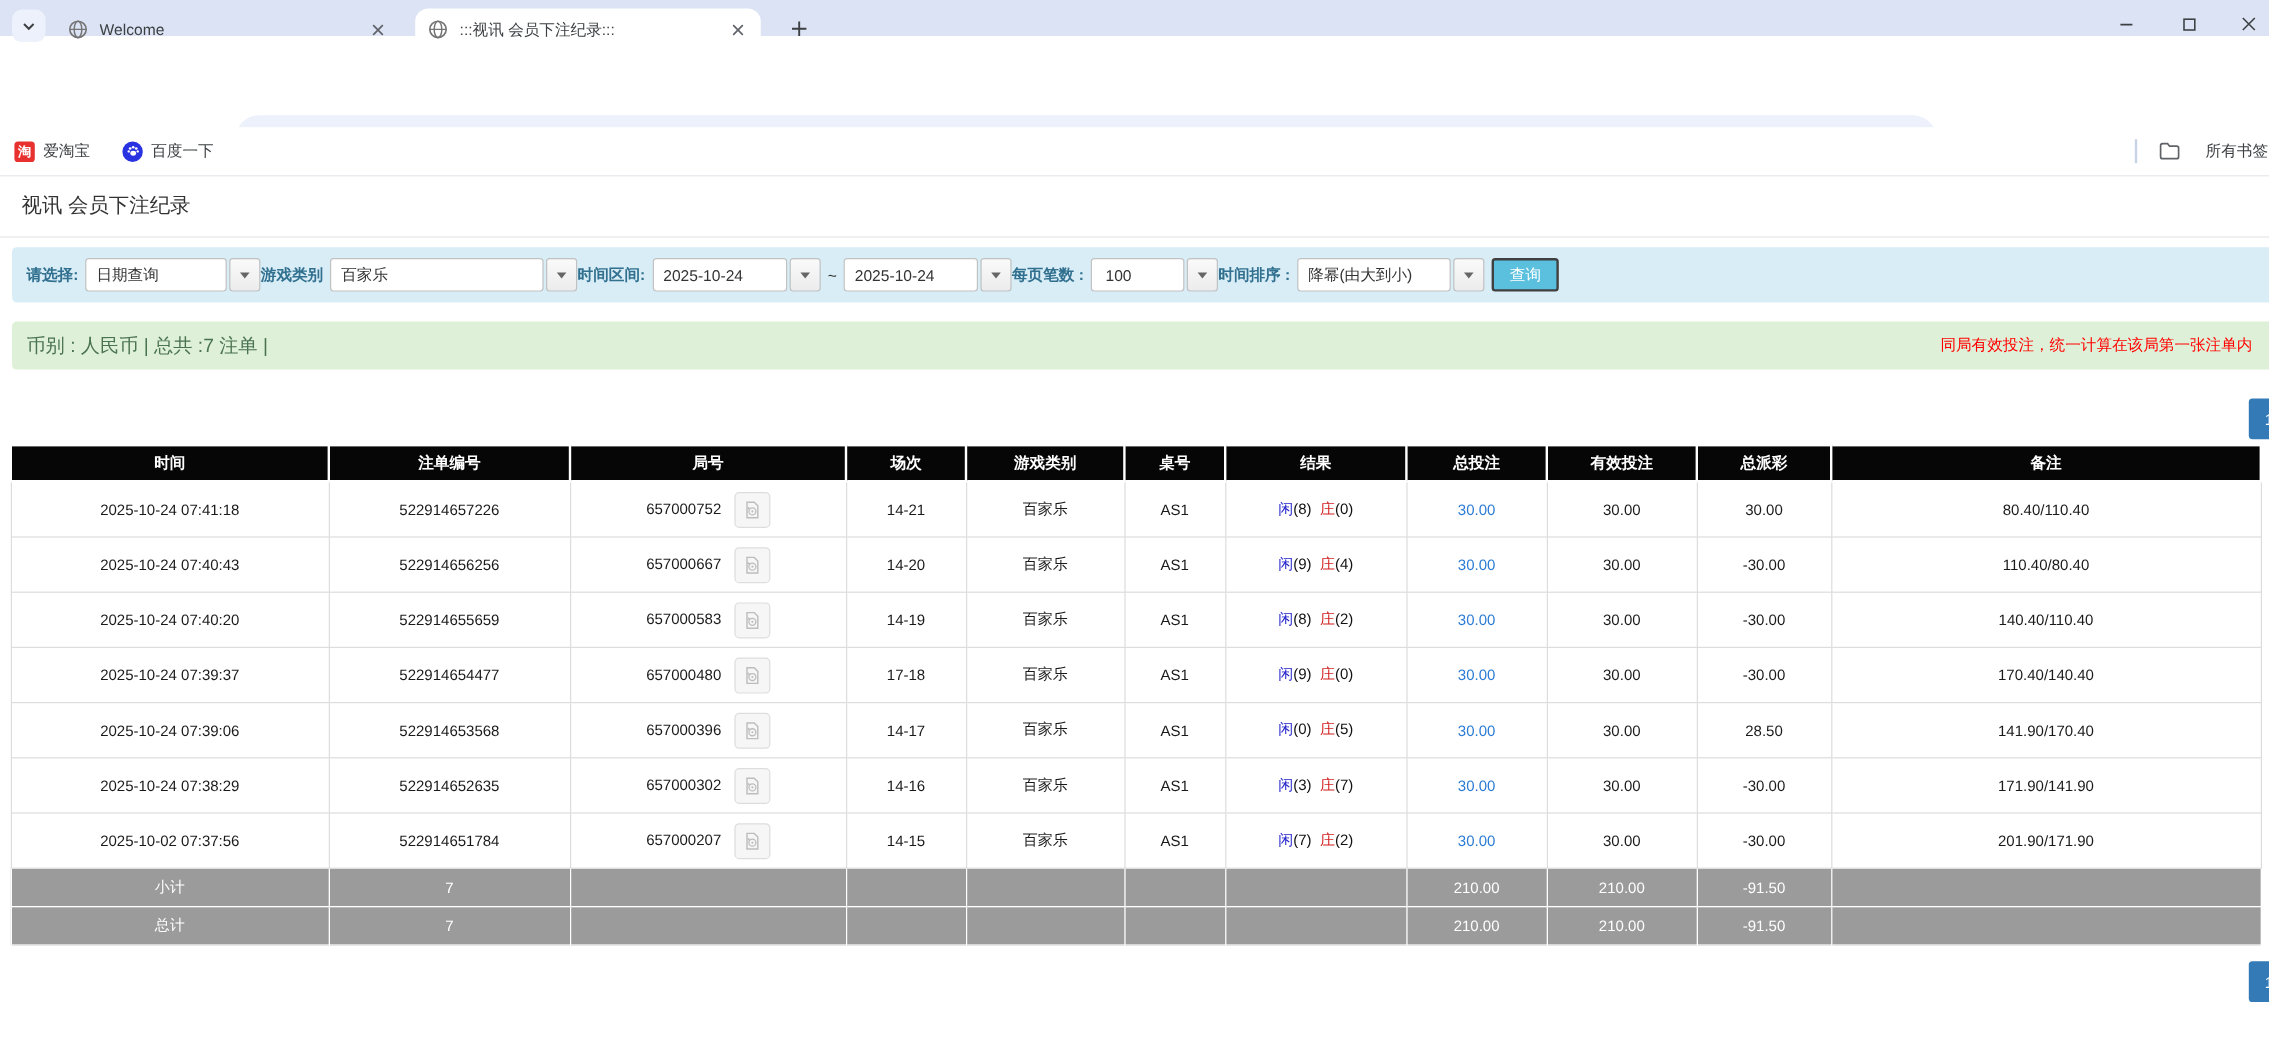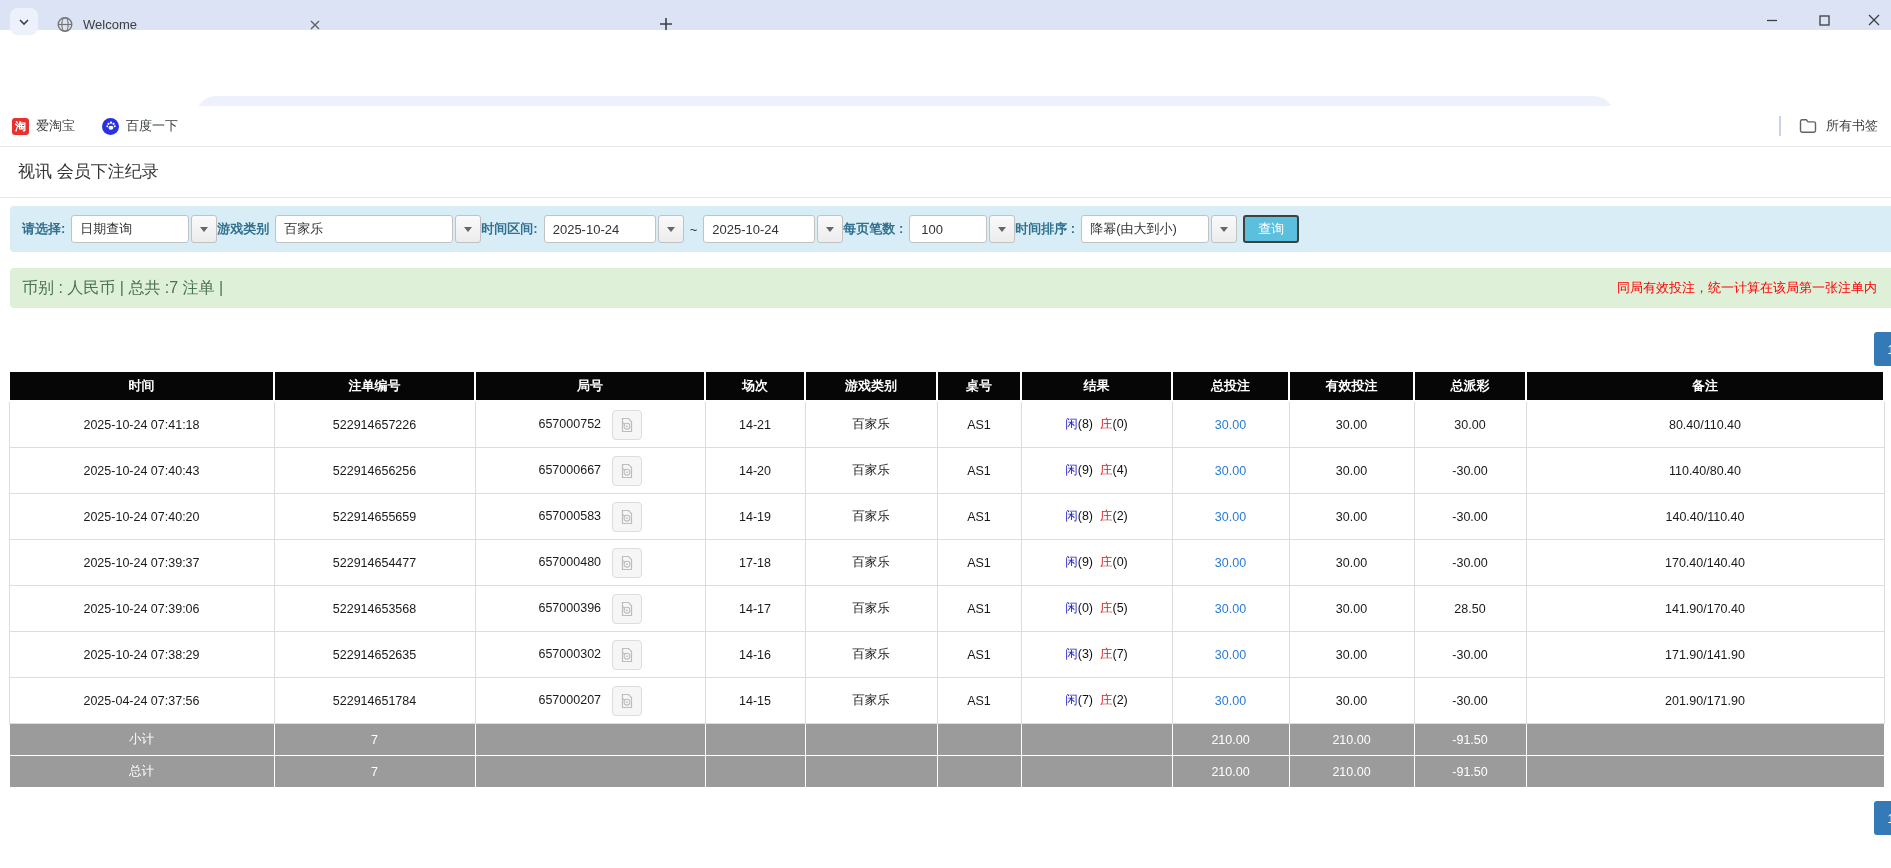--- a/index.html
+++ b/index.html
@@ -32,21 +32,21 @@
   .nav-menu{position:absolute;left:1864px;top:58px;width:24px;height:32px;border:none;background:transparent;cursor:pointer;display:flex;align-items:center;justify-content:center;padding:0;}
 
   
   .bookmarks{position:absolute;left:0;top:106px;width:100%;height:40px;background:#fff;border-bottom:1px solid #e5e7eb;}
   .bm-item{position:absolute;top:6px;height:28px;display:flex;align-items:center;gap:7px;cursor:pointer;padding:0 6px;border-radius:6px;background:transparent;border:none;}
   .bm-taobao{left:6px;} .bm-baidu{left:96px;}
   .bm-label{font-size:13px;color:#3c4043;white-space:nowrap;}
   .tb-ico{width:17px;height:17px;background:#e8312f;border-radius:3px;color:#fff;font-size:11px;font-weight:bold;display:flex;align-items:center;justify-content:center;}
   .bd-ico{width:17px;height:17px;background:#2932e1;border-radius:50%;display:flex;align-items:center;justify-content:center;}
   .bm-divider{position:absolute;left:1779px;top:10px;width:2px;height:20px;background:#c9d3e8;}
-  .bm-all{position:absolute;left:1798px;top:6px;height:28px;display:flex;align-items:center;gap:8px;cursor:pointer;border:none;background:transparent;padding:0;}
+  .bm-all{position:absolute;left:1798px;top:6px;height:28px;display:flex;align-items:center;gap:20px;cursor:pointer;border:none;background:transparent;padding:0;}
 
   
   .page-title{position:absolute;left:18px;top:160px;font-size:17px;color:#333;}
   .title-rule{position:absolute;left:0;top:197px;width:100%;border-top:1px solid #e6e6e6;}
 
   .filter-bar{position:absolute;left:10px;top:206px;width:1881px;height:46px;background:#d9edf7;border-radius:4px 0 0 4px;
     display:flex;align-items:center;padding-left:12px;box-sizing:border-box;}
   .f-label{font-size:13px;font-weight:bold;color:#31708f;white-space:nowrap;margin-right:6px;}
   .combo{display:flex;align-items:center;}
   .combo-input{height:28px;border:1px solid #c2c2c2;border-radius:3px;padding:0 8px;font-size:13px;color:#333;background:#fff;box-sizing:border-box;font-family:inherit;}
@@ -96,20 +96,33 @@
         <line x1="1.6" y1="8" x2="14.4" y2="8" stroke="#757575" stroke-width="1.1"></line>
       </svg>
       <span class="tab-title">Welcome</span>
       <button class="tab-close">
         <svg width="10" height="10" viewBox="0 0 10 10">
             <path d="M1 1 L9 9 M9 1 L1 9" stroke="#5f6368" stroke-width="1.4"></path>
           </svg>
       </button>
     </div>
 
+    <div class="tab active">
+      <svg class="favicon" width="17" height="17" viewBox="0 0 16 16">
+        <circle cx="8" cy="8" r="6.4" fill="none" stroke="#757575" stroke-width="1.3"></circle>
+        <ellipse cx="8" cy="8" rx="3" ry="6.4" fill="none" stroke="#757575" stroke-width="1.1"></ellipse>
+        <line x1="1.6" y1="8" x2="14.4" y2="8" stroke="#757575" stroke-width="1.1"></line>
+      </svg>
+      <span class="tab-title">:::视讯 会员下注纪录:::</span>
+      <button class="tab-close">
+        <svg width="10" height="10" viewBox="0 0 10 10">
+            <path d="M1 1 L9 9 M9 1 L1 9" stroke="#5f6368" stroke-width="1.4"></path>
+          </svg>
+      </button>
+    </div>
 
     <button class="newtab">
       <svg width="14" height="14" viewBox="0 0 14 14">
           <path d="M7 1 V13 M1 7 H13" stroke="#3c4043" stroke-width="1.6"></path>
         </svg>
     </button>
 
     <button class="win-btn win-min">
       <svg width="12" height="12" viewBox="0 0 12 12">
           <line x1="1" y1="6.5" x2="11" y2="6.5" stroke="#3c4043" stroke-width="1.3"></line>
@@ -445,21 +458,21 @@
     <td>AS1</td>
     <td>
       <span class="res-p">闲</span><span class="res-pn">(3)</span><span class="res-b">庄</span><span class="res-bn">(7)</span>
     </td>
     <td><a class="bet-link">30.00</a></td>
     <td>30.00</td>
     <td class="neg">-30.00</td>
     <td>171.90/141.90</td>
   </tr>
           <tr>
-    <td>2025-04-24 07:37:56</td>
+    <td>2025-10-02 07:37:56</td>
     <td>522914651784</td>
     <td>
       <span>657000207</span>
       <button class="video-btn">
         <svg width="16" height="16" viewBox="0 0 16 16">
           <path d="M3.5 1.5h6l3 3v10h-9z" fill="none" stroke="#bdbdbd" stroke-width="1.2"></path>
           <circle cx="8" cy="9.2" r="2.9" fill="none" stroke="#bdbdbd" stroke-width="1.1"></circle>
           <circle cx="8" cy="9.2" r="0.9" fill="#bdbdbd"></circle>
           <path d="M4.2 5.2l2.2 1.4-2.2 1z" fill="#bdbdbd"></path>
         </svg>

